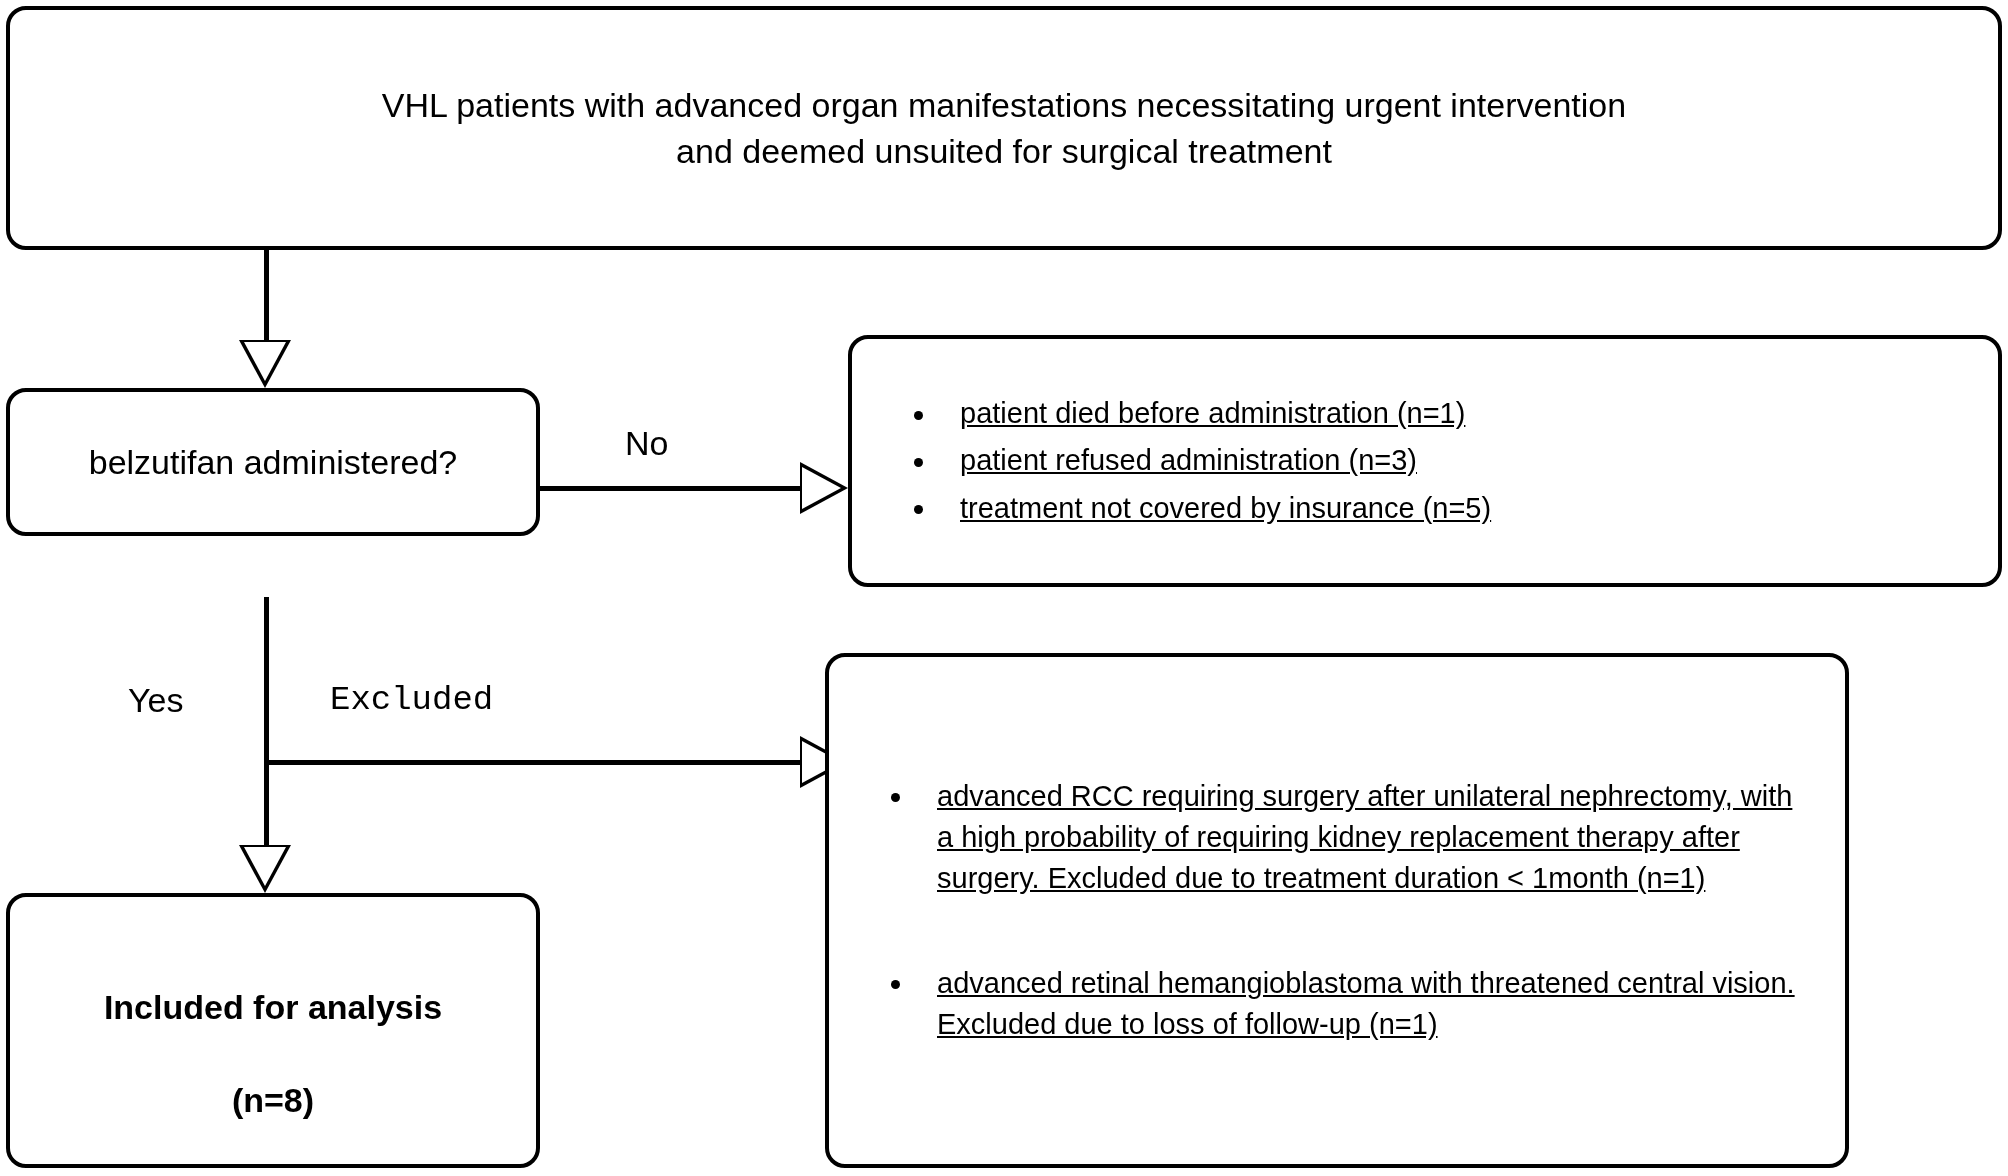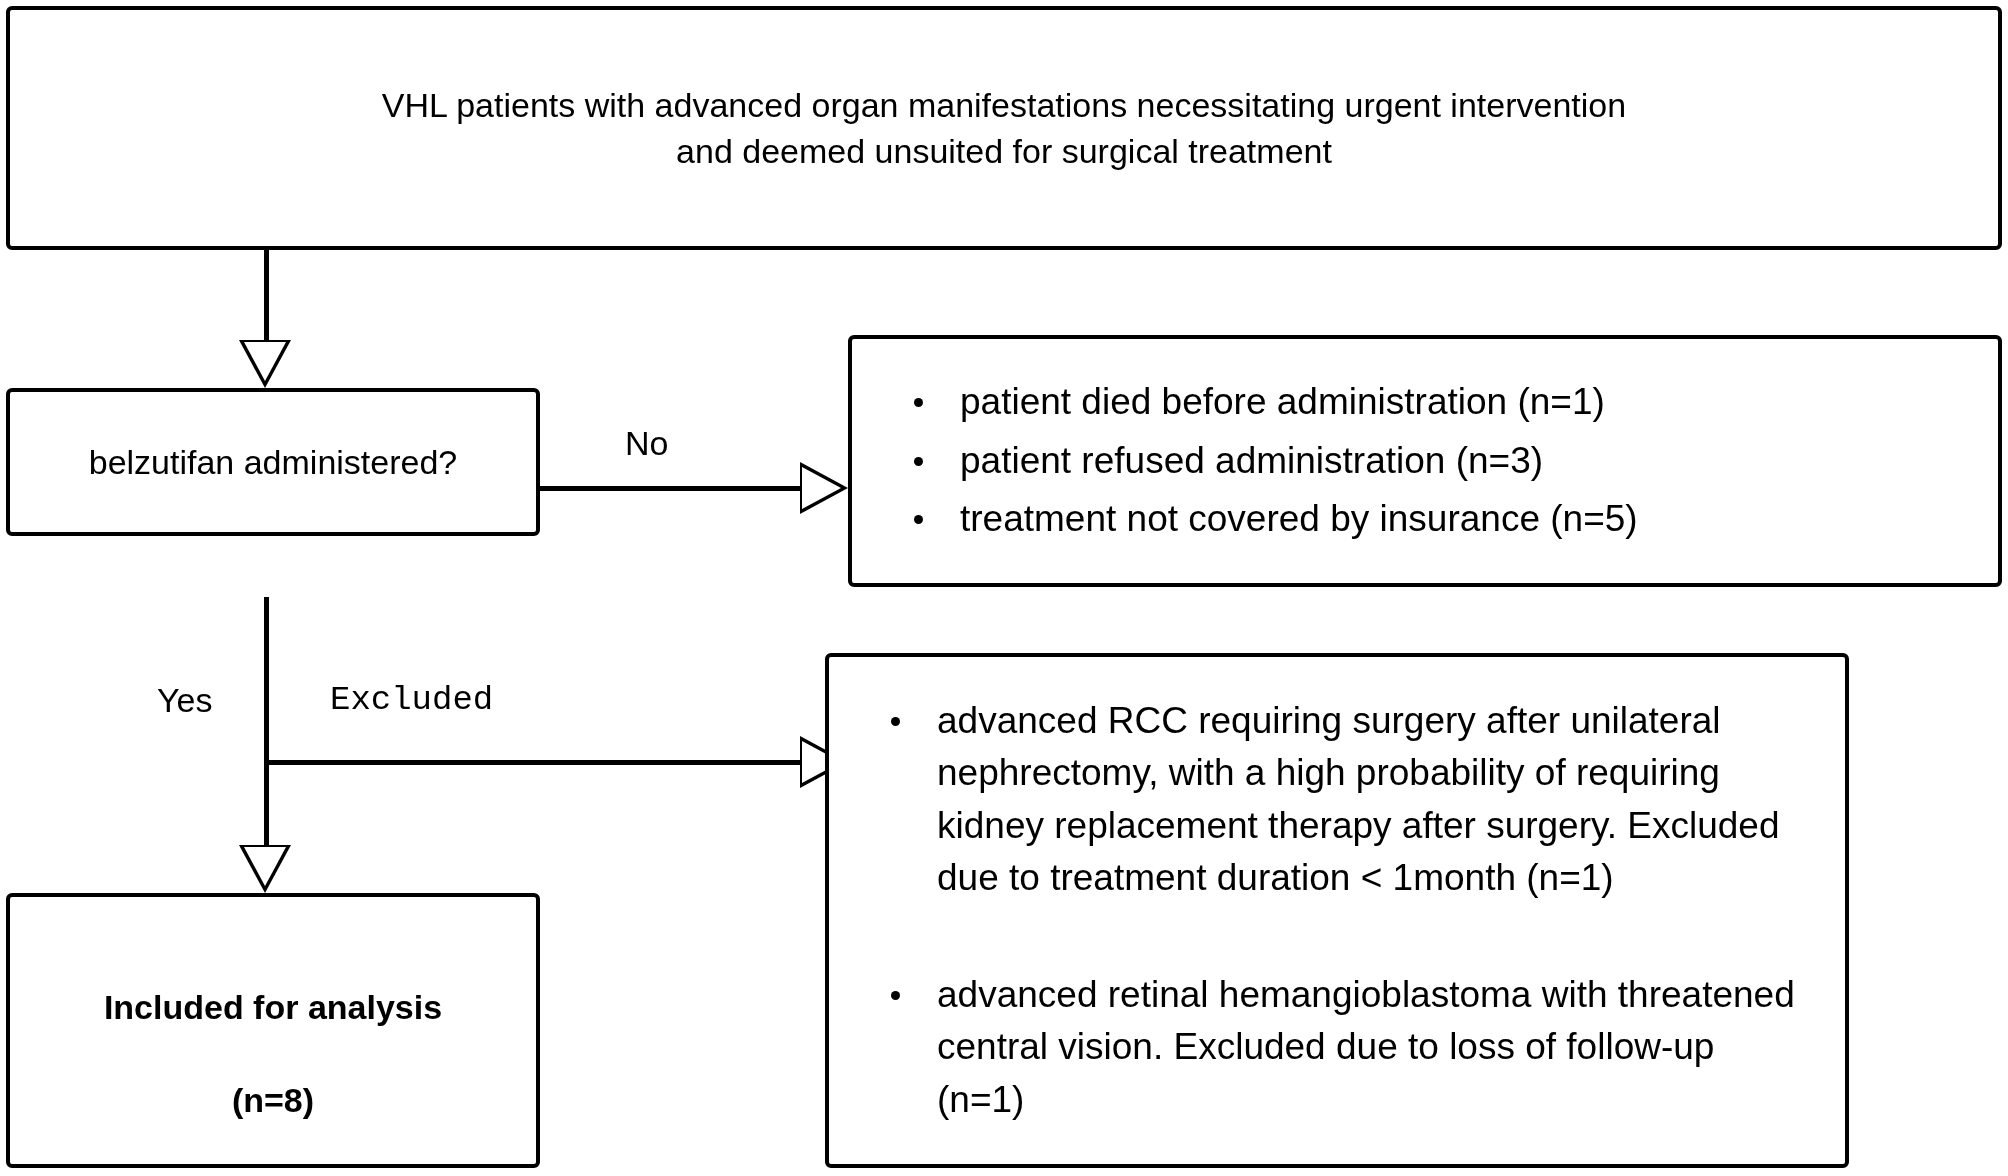--- a/index.html
+++ b/index.html
@@ -13,42 +13,43 @@
     height: 1176px;
     background: #ffffff;
     font-family: "Liberation Sans", sans-serif;
     color: #000000;
     overflow: hidden;
   }
   .node {
     position: absolute;
     box-sizing: border-box;
     border: 4px solid #000000;
-    border-radius: 6px;
+    border-radius: 20px;
     background: #ffffff;
     display: flex;
     align-items: center;
     justify-content: center;
   }
   .node-text {
     text-align: center;
     font-size: 34px;
     line-height: 1.36;
     white-space: pre-line;
     padding: 0 24px;
   }
   .node-text.bold {
     font-weight: bold;
   }
   .bullet-list {
     width: 100%;
     box-sizing: border-box;
     padding: 0 40px 0 108px;
-    font-size: 37px;
+    font-size: 29px;
     line-height: 1.42;
+    text-decoration: underline;
   }
   .bullet-item {
     position: relative;
     margin-bottom: 6px;
   }
   .bullet-item:last-child { margin-bottom: 0; }
   .bullet-item.spaced { margin-top: 64px; }
   .bullet-dot {
     position: absolute;
     left: -46px;
@@ -142,21 +143,21 @@
       </div>
       <div class="bullet-item">
         <span class="bullet-dot"></span>
         <span class="bullet-text">treatment not covered by insurance (n=5)</span>
       </div>
     </div>
   </div>
 
   <div class="edge-line" style="left:264px; top:597px; width:5px; height:250px;"></div>
   <div class="arrow-down" style="left:239px; top:845px;"></div>
-  <div class="edge-label" style="left:128px; top:683px;margin-left:29px;">Yes</div>
+  <div class="edge-label" style="left:128px; top:683px;">Yes</div>
 
   <div class="edge-line" style="left:266px; top:760px; width:544px; height:5px;"></div>
   <div class="arrow-right" style="left:800px; top:736px;"></div>
   <div class="edge-label" style="left:330px; top:683px;font-family:Liberation Mono, monospace;">Excluded</div>
 
   <div class="node" style="left:825px; top:653px; width:1024px; height:515px;">
     <div class="bullet-list">
       <div class="bullet-item">
         <span class="bullet-dot"></span>
         <span class="bullet-text">advanced RCC requiring surgery after unilateral nephrectomy, with a high probability of requiring kidney replacement therapy after surgery. Excluded due to treatment duration &lt; 1month (n=1)</span>

